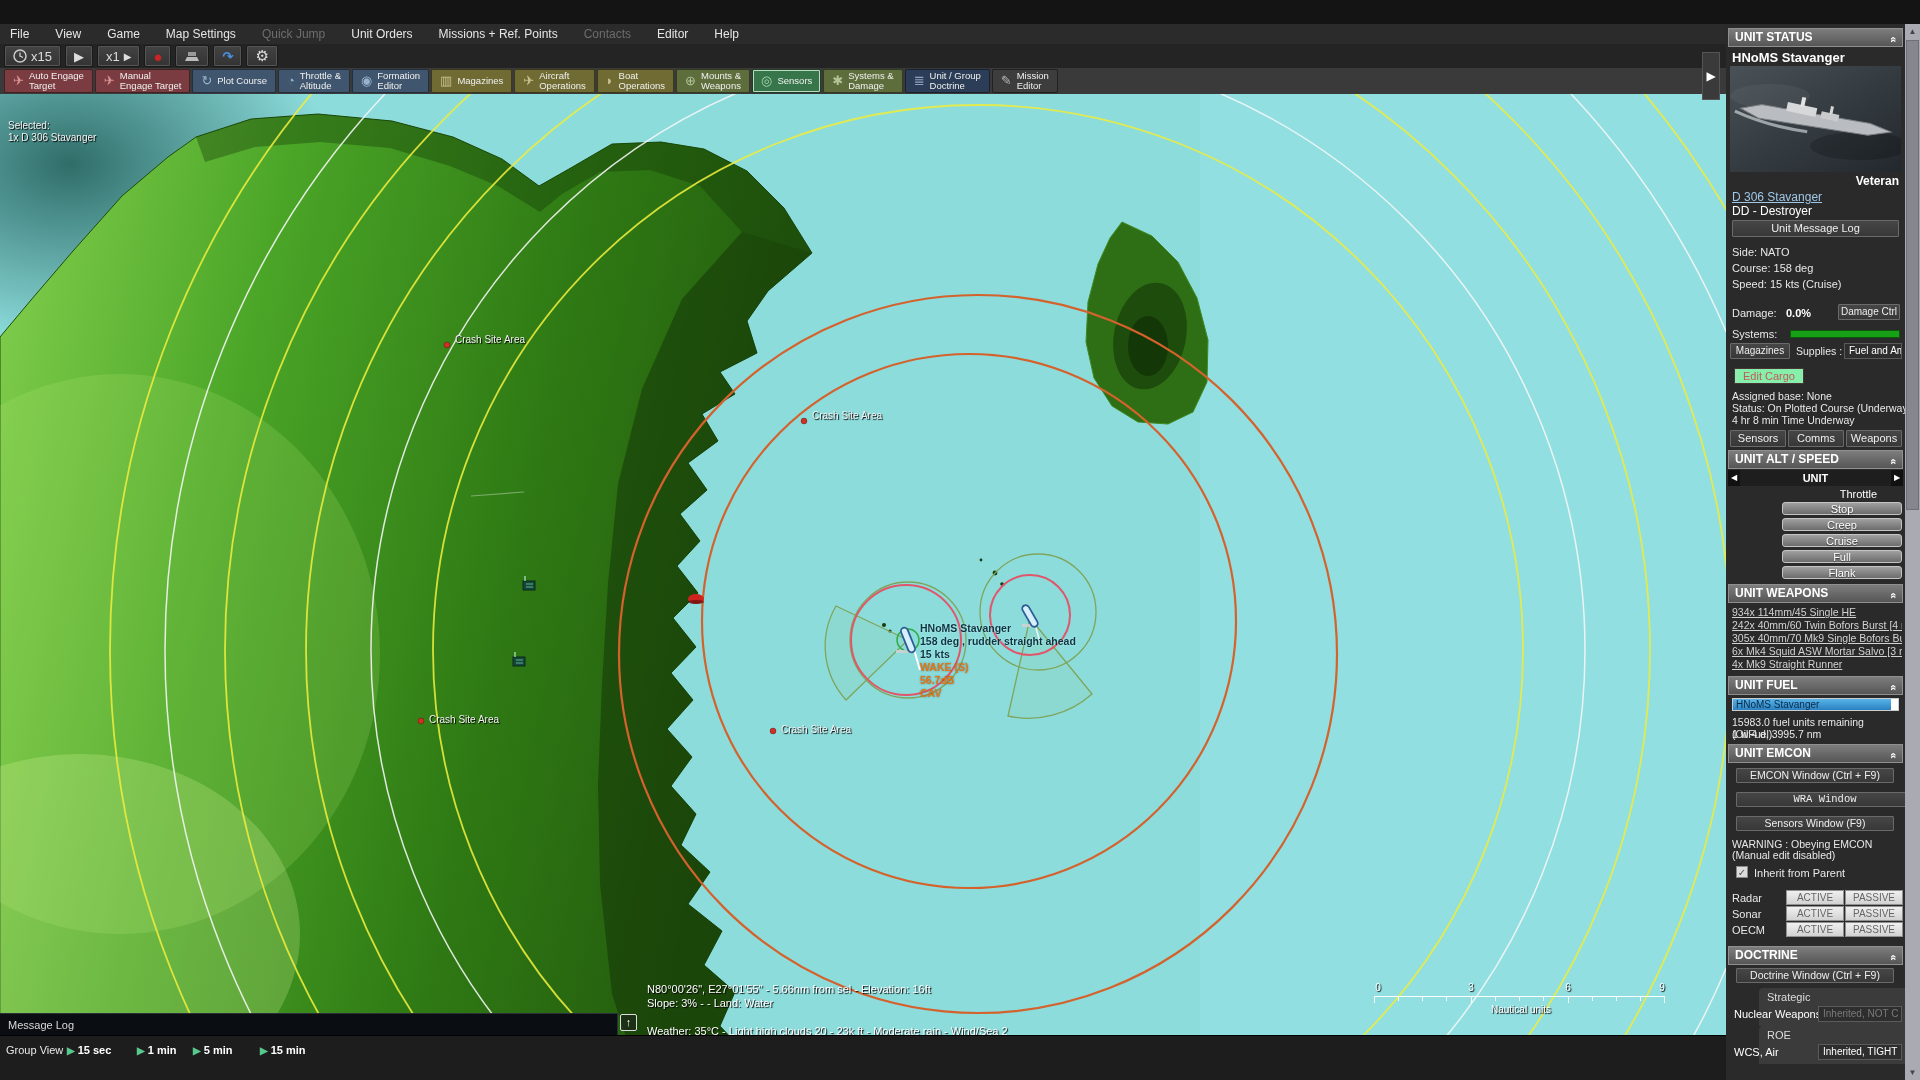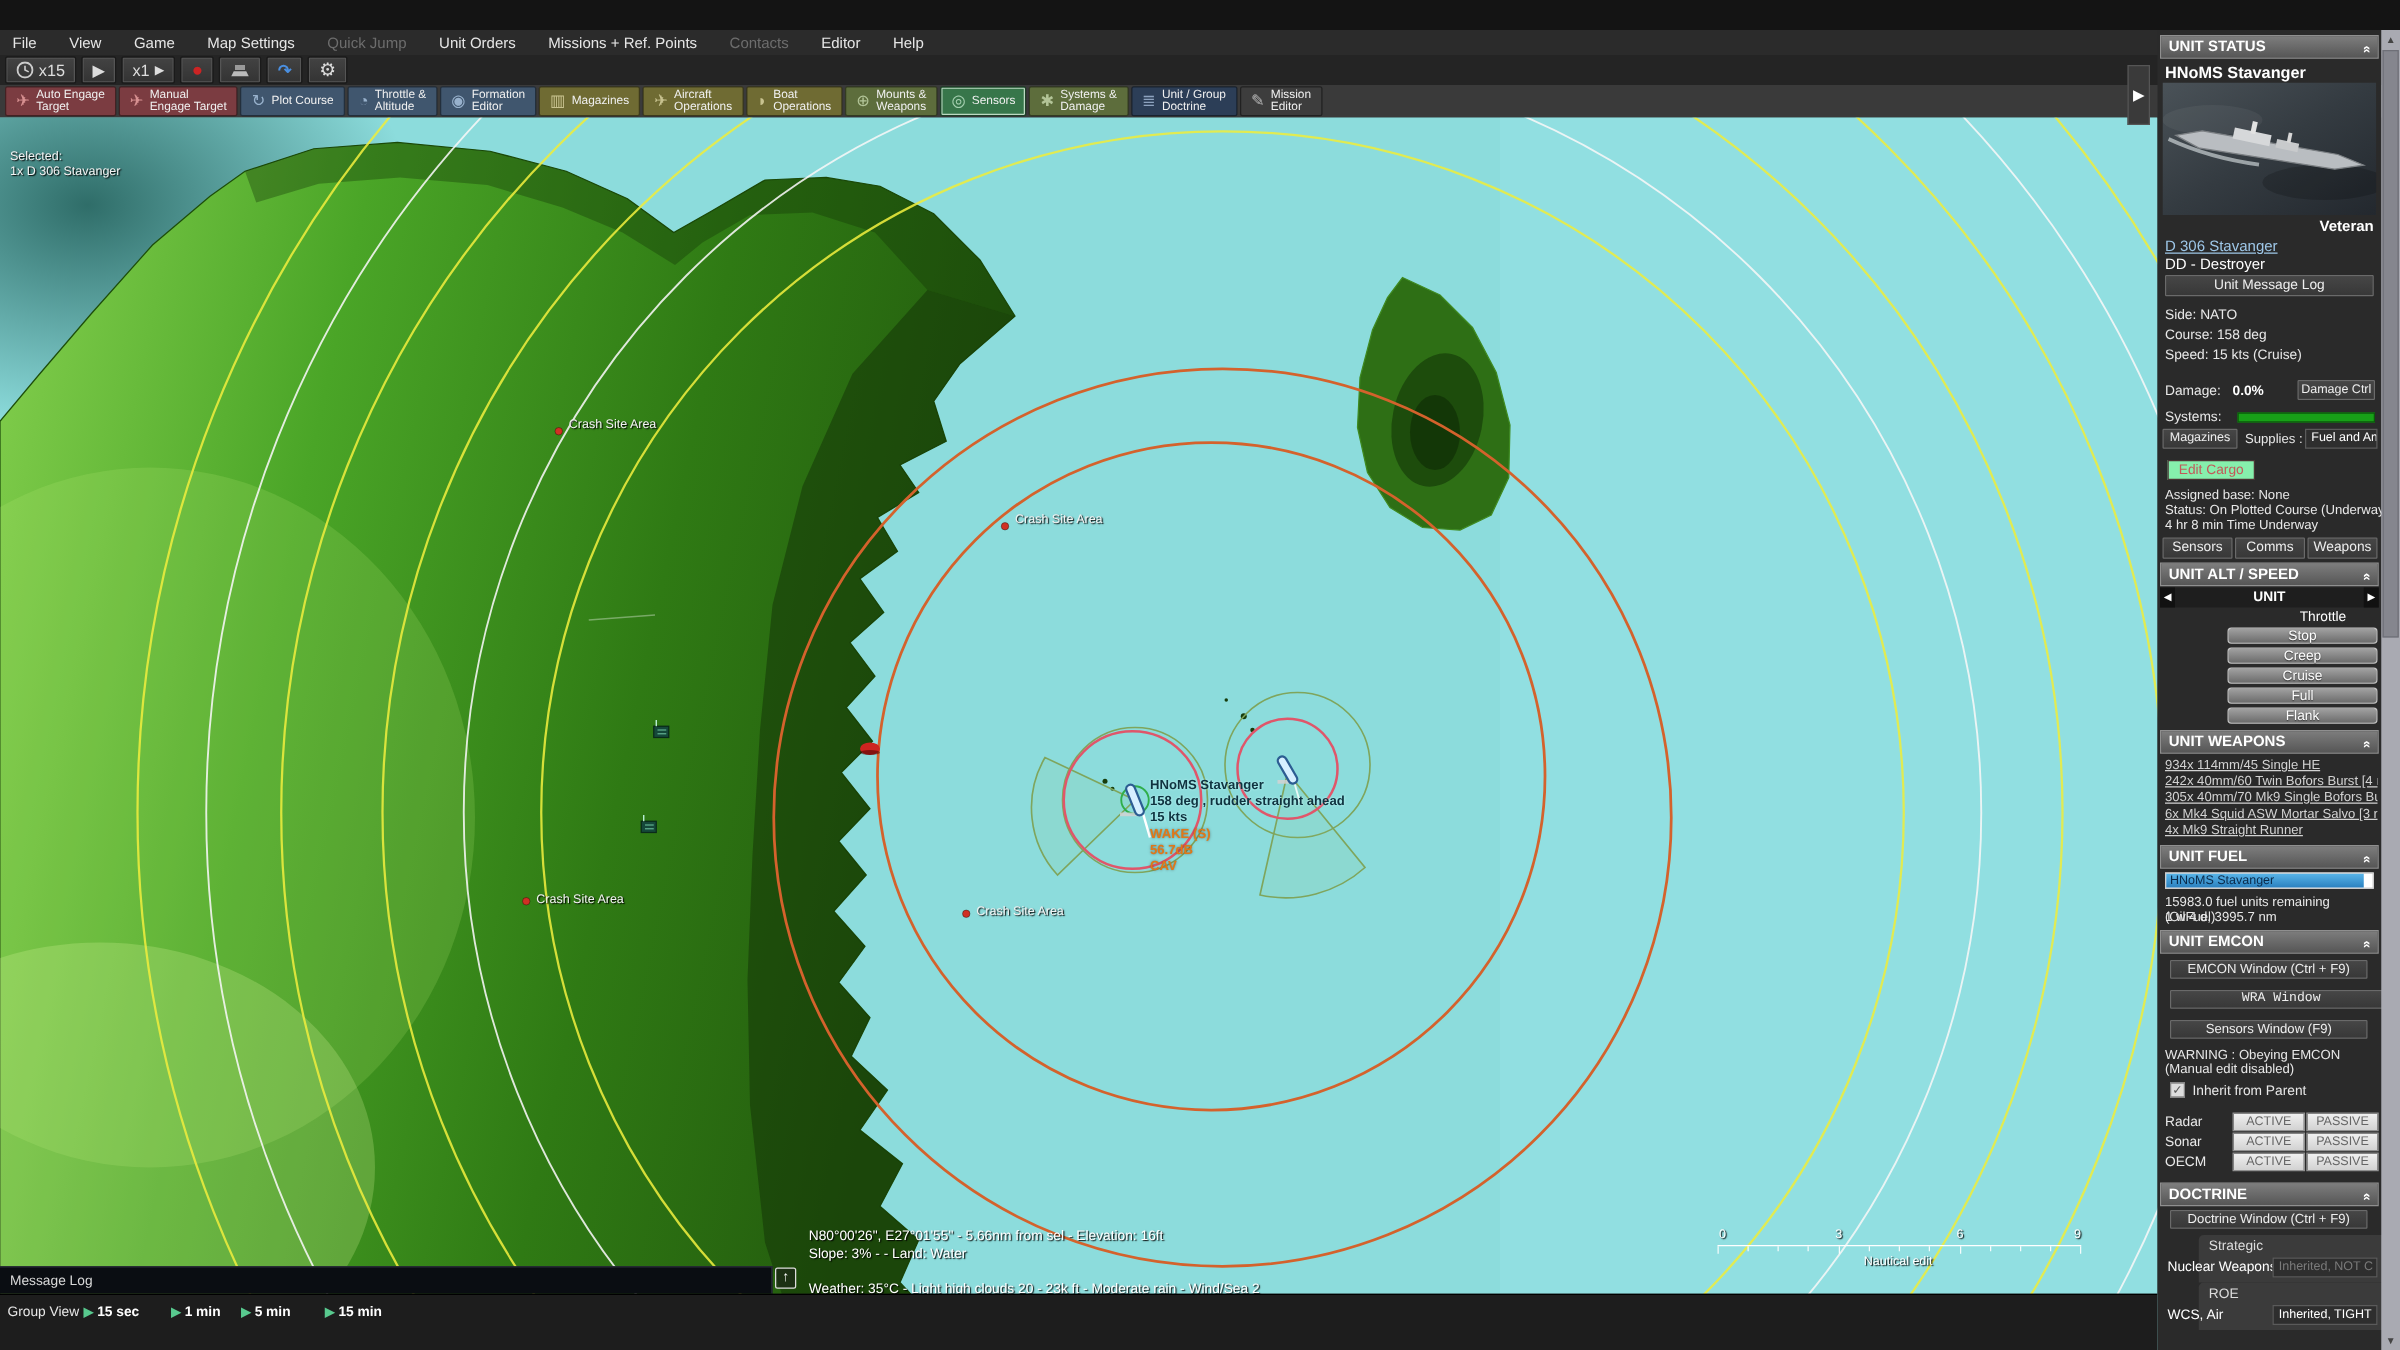--- a/index.html
+++ b/index.html
@@ -321,21 +321,21 @@
       <div class="tick" style="left:72px;height:4px"></div>
     <div class="tick" style="left:97px;height:6px"></div>
       <div class="tick" style="left:121px;height:4px"></div>
     <div class="tick" style="left:145px;height:4px"></div>
       <div class="tick" style="left:169px;height:4px"></div>
     <div class="tick" style="left:194px;height:6px"></div>
       <div class="tick" style="left:218px;height:4px"></div>
     <div class="tick" style="left:242px;height:4px"></div>
       <div class="tick" style="left:266px;height:4px"></div>
     <div class="tick" style="left:290px;height:6px"></div>
-    <div class="unit">Nautical edit</div>
+    <div class="unit">Nautical units</div>
   </div>
 
   <div class="abs" id="msglogbar">Message Log</div>
 
   <div class="abs" id="footer">
     <span class="gv">Group View</span>
     <span class="tstep" style="left:67px;">
         <span class="tri">▶</span>
         <span>15 sec</span>
       </span>

